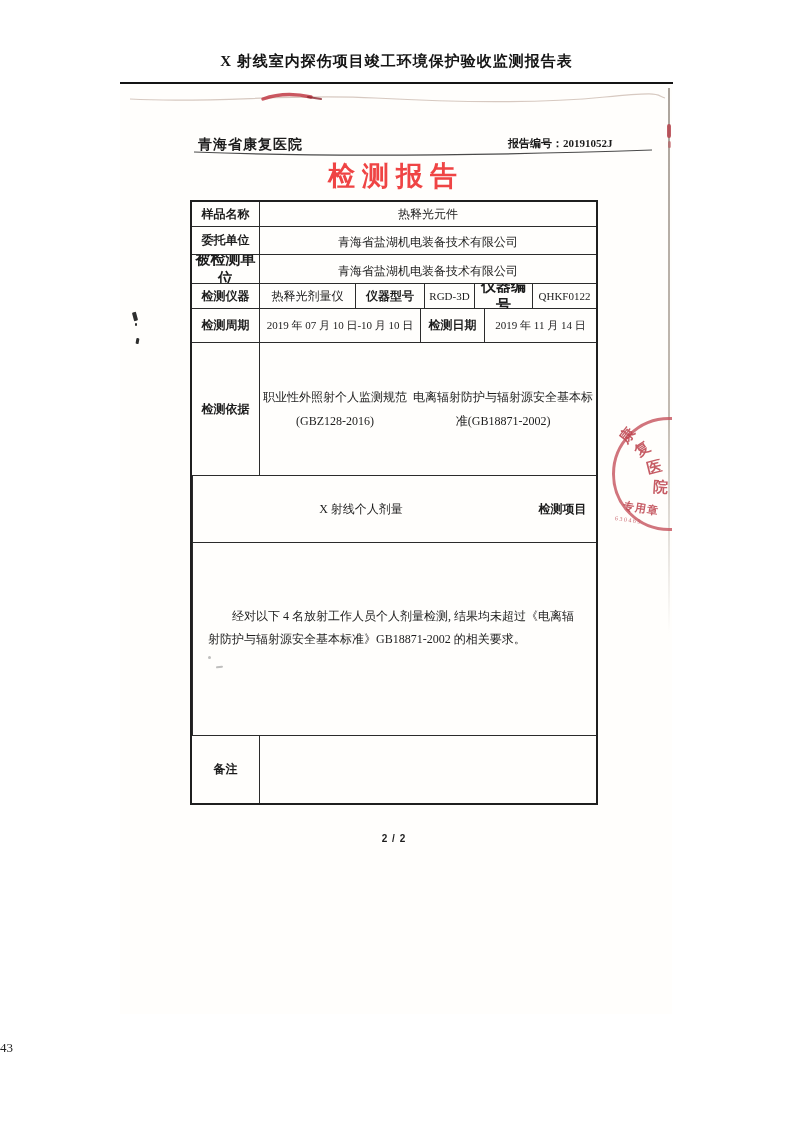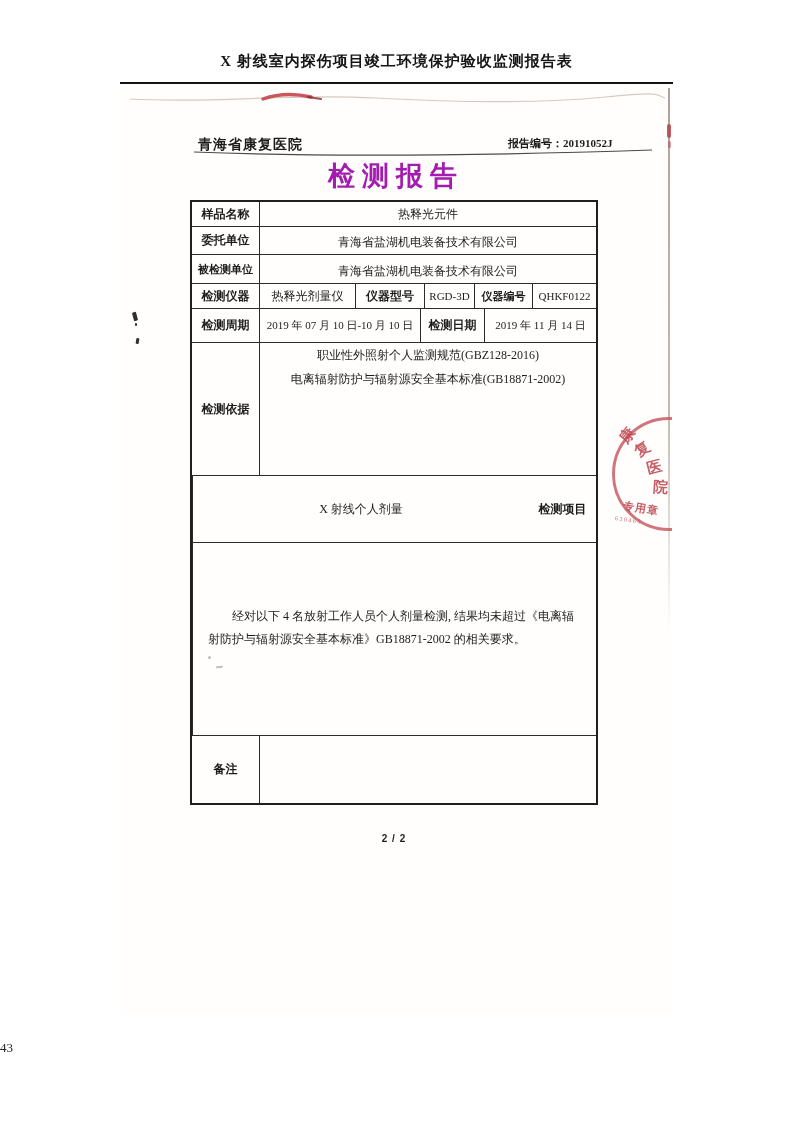--- a/index.html
+++ b/index.html
@@ -29,43 +29,43 @@
   .smudge{position:absolute;background:#8a8a8a;opacity:.55;border-radius:2px;}
   .smudge.a{left:208px;top:656px;width:3px;height:3px;}
   .smudge.b{left:216px;top:666px;width:7px;height:2px;transform:rotate(-8deg);}
   
   .org-name{position:absolute;left:198px;top:136px;font-size:14px;font-weight:bold;letter-spacing:1px;}
   .report-no{position:absolute;left:508px;top:136px;font-size:11px;font-weight:bold;}
   .meta-underline{position:absolute;left:192px;top:148px;}
   
   .doc-title{
     position:absolute;left:120px;top:158px;width:552px;text-align:center;
-    font-size:27px;font-weight:bold;letter-spacing:7px;color:#a21caf;
+    font-size:27px;font-weight:bold;letter-spacing:7px;color:#ef4444;
   }
   
   .rtable{position:absolute;left:190px;top:200px;width:408px;border:2px solid #1f1f1f;box-sizing:border-box;}
   .trow{display:flex;box-sizing:border-box;border-top:1.5px solid #2b2b2b;}
   .trow.first{border-top:none;}
   .tcell{
     box-sizing:border-box;border-left:1.5px solid #2b2b2b;
     display:flex;align-items:center;justify-content:center;
     font-size:12px;text-align:center;overflow:hidden;
   }
   .tcell.nolb{border-left:none;}
   .lbl{width:67px;flex:none;font-weight:bold;}
-  .lbl.sm,.midlbl.sm{font-size:11px;}
+  .lbl.sm,.midlbl.sm{font-size:15px;}
   .midlbl{font-weight:bold;flex:none;}
   .val{flex:1;}
   .h24{height:24px}.h28{height:28px}.h29{height:29px}.h25{height:25px}
   .h34{height:34px}.h133{height:133px}.h67{height:67px}.h193{height:193px}.h72{height:68px}
   .w96{width:96px;flex:none}.w69{width:69px;flex:none}.w50{width:50px;flex:none}
   .w58{width:58px;flex:none}.w161{width:161px;flex:none}.w64{width:64px;flex:none}
   .low{align-items:flex-end;padding-bottom:3px;}
   .nw{white-space:nowrap;font-size:11px;}
-  .basis-cell{flex-direction:column;justify-content:flex-start;line-height:2.0;font-size:12px;}
+  .basis-cell{flex-direction:row;justify-content:center;line-height:2.0;font-size:12px;}
   .concl-cell{align-items:flex-start;justify-content:flex-start;text-align:left;padding:62px 13px 0 15px;}
   .concl-text{text-indent:2em;line-height:1.9;font-size:12px;margin:0;}
   
   .page-indicator{
     position:absolute;left:190px;top:833px;width:408px;text-align:center;
     font-size:10px;font-weight:bold;font-family:"Liberation Sans","DejaVu Sans",sans-serif;letter-spacing:1px;
   }
   .footer-page{position:absolute;left:0;top:1028px;width:100%;text-align:left;font-size:13px;color:#222;margin-top:12px;}
   
   .stamp-clip{position:absolute;left:600px;top:413px;width:72px;height:135px;overflow:hidden;}

